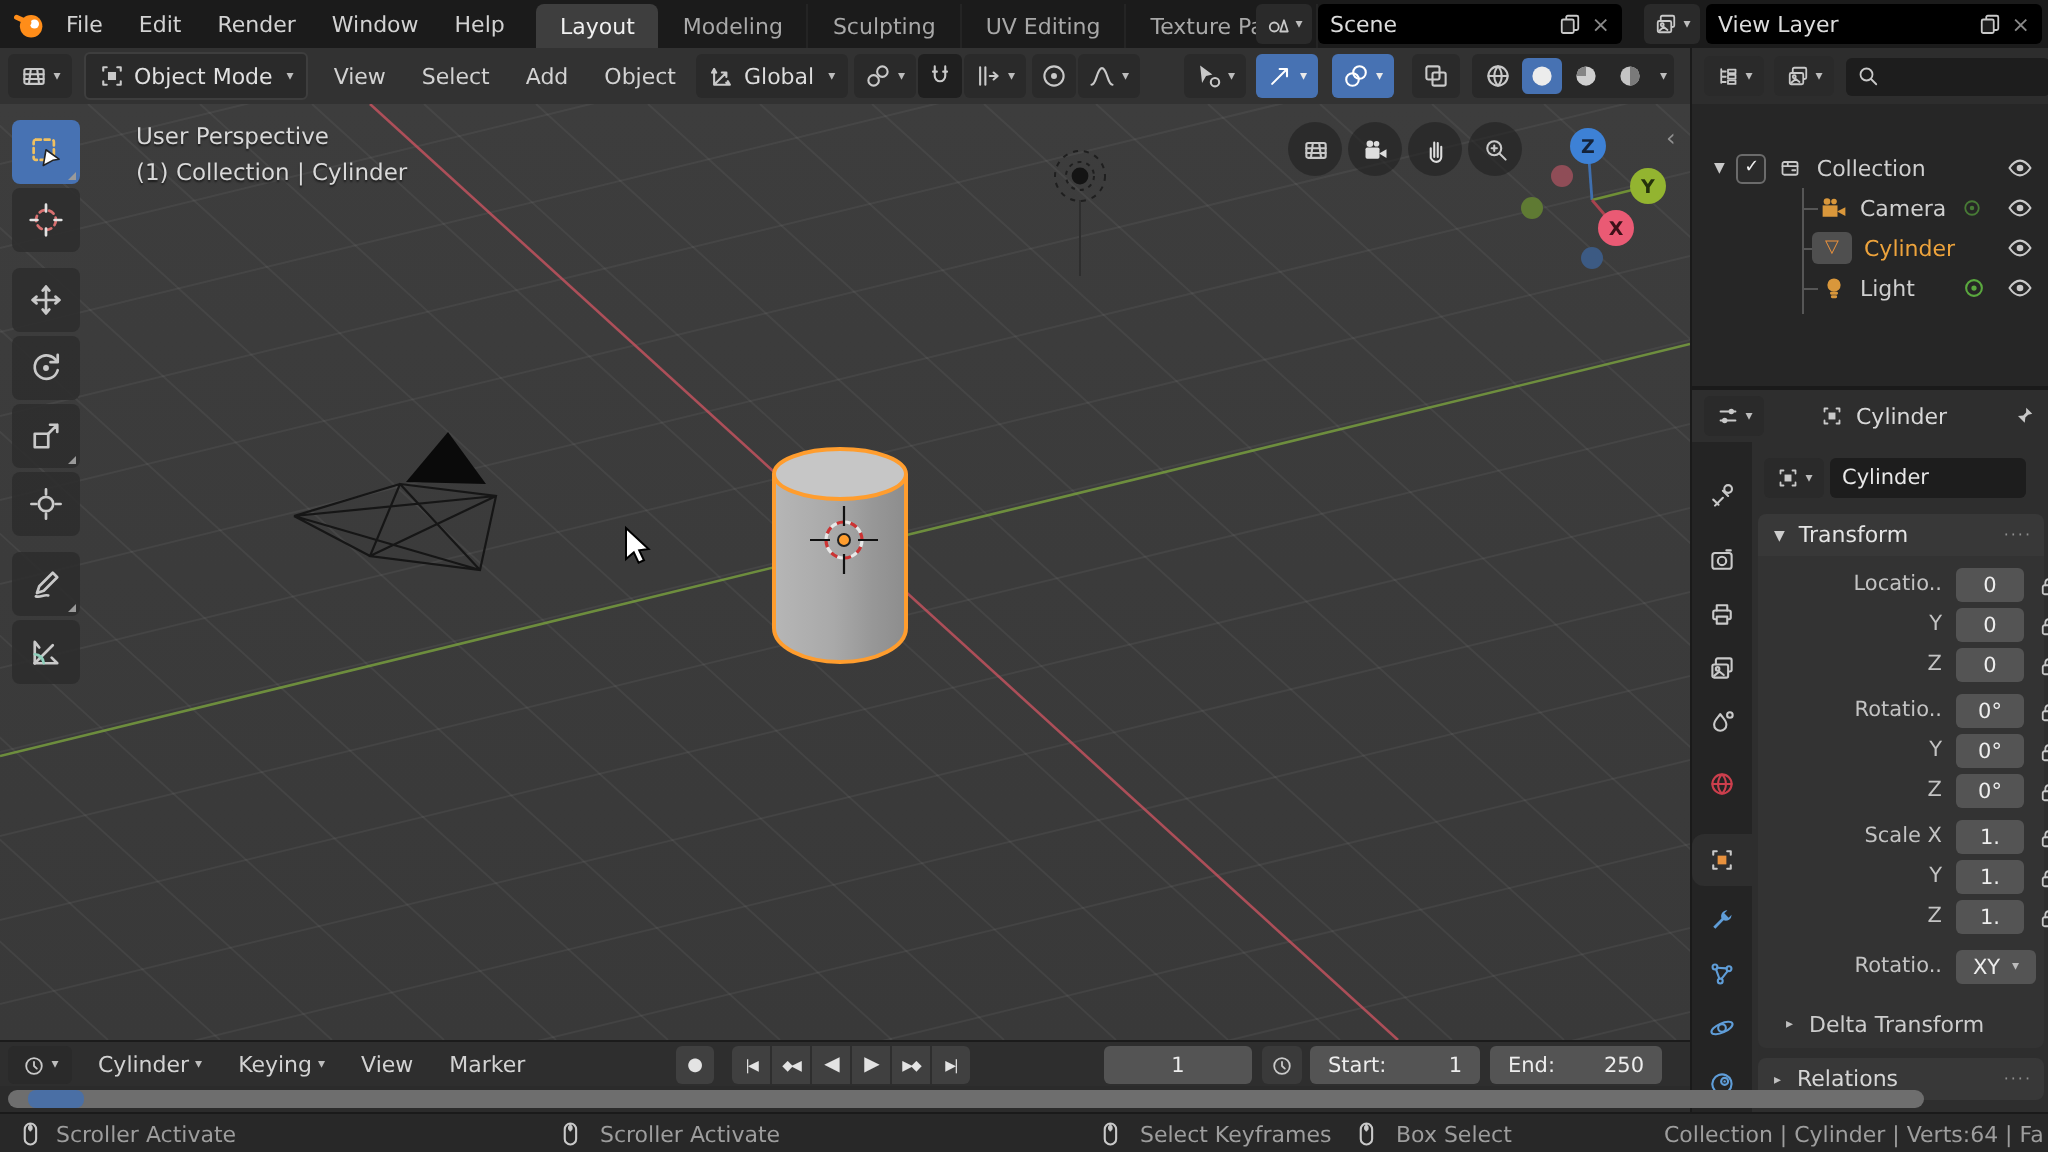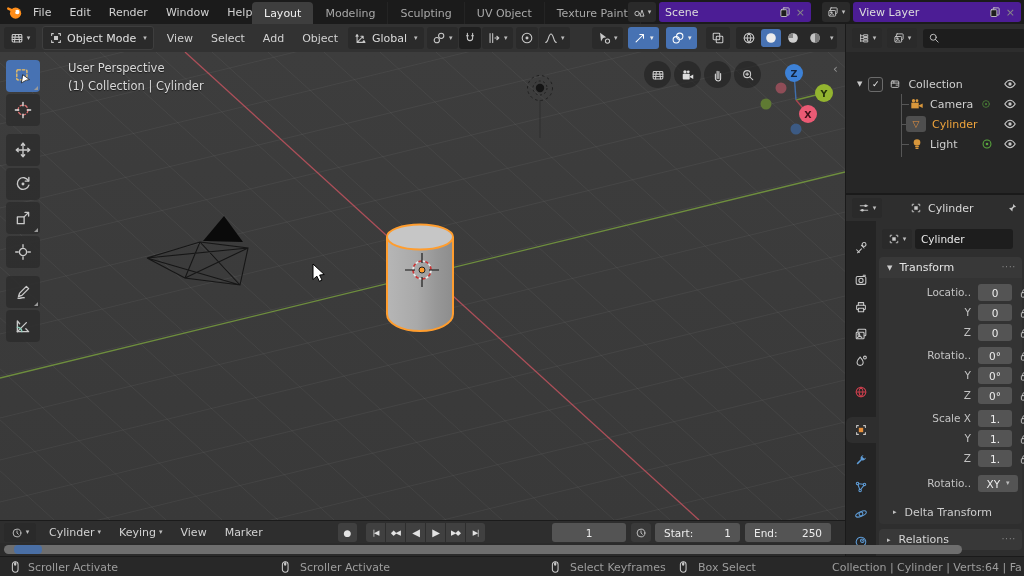--- a/index.html
+++ b/index.html
@@ -12,21 +12,21 @@
   .ic12{width:12px;height:12px;}
   .chv{font-size:7px;color:#bdbdbd;line-height:1;margin-left:3px;}
   .btn{background:#2a2a2a;border-radius:3px;display:flex;align-items:center;justify-content:center;}
   .btn.blue{background:#4772b3;}
   .menu-item{padding:16px 9px;color:#d2d2d2;height:100%;display:flex;align-items:center;cursor:default;}
   .fld{background:#545454;border-radius:3px;color:#ededed;display:flex;align-items:center;justify-content:center;font-size:10.5px;}
   
   .topbar{left:0;top:0;width:1024px;height:24px;background:#1b1b1b;border-bottom:1px solid #141414;}
   .wtab{height:22px;display:flex;align-items:center;padding:0 12px;color:#a8a8a8;border-right:1px solid #242424;}
   .wtab.active{background:#3e3e3e;color:#f0f0f0;border-radius:4px 4px 0 0;border-right:none;}
-  .dropfield{background:#4c1d95;border-radius:3px;height:20px;display:flex;align-items:center;color:#dcdcdc;padding:0 6px;gap:5px;}
+  .dropfield{background:#000000;border-radius:3px;height:20px;display:flex;align-items:center;color:#dcdcdc;padding:0 6px;gap:5px;}
   
   .hdr2{left:0;top:24px;width:845px;height:28px;background:#323232;border-bottom:1px solid #262626;}
   .outl-hdr{left:845px;top:24px;width:179px;height:28px;background:#2d2d2d;border-bottom:1px solid #222;border-left:1px solid #1a1a1a;}
   
   .vp{left:0;top:52px;width:845px;height:468px;background:linear-gradient(#3d3d3d,#393939);overflow:hidden;}
   .vp-overlay{color:#d9d9d9;font-size:11.5px;text-shadow:0 1px 1px rgba(0,0,0,.55);}
   .vpbtn{width:27px;height:27px;border-radius:50%;background:rgba(30,30,30,.55);display:flex;align-items:center;justify-content:center;}
   .toolbtn{width:34px;height:32px;background:#2d2d2dE6;display:flex;align-items:center;justify-content:center;border-radius:4px;margin-bottom:2px;position:relative;}
   .toolbtn.active{background:#4772b3;}
   .toolbtn .corner{position:absolute;right:2px;bottom:2px;width:0;height:0;border-left:4px solid transparent;border-bottom:4px solid #9a9a9a;}
@@ -284,25 +284,25 @@
     <span class="p" style="left:6px;top:3px;"><svg class="ic" style="width:18px;height:18px">
           <use href="#s-logo"></use>
         </svg></span>
     <div class="p fx" style="left:24px;top:0;height:24px;">
       <span class="menu-item">File</span>
       <span class="menu-item">Edit</span>
       <span class="menu-item">Render</span>
       <span class="menu-item">Window</span>
       <span class="menu-item">Help</span>
     </div>
-    <div class="p fx" style="left:252px;top:2px;height:22px;justify-content:flex-end;">
+    <div class="p fx" style="left:268px;top:2px;height:22px;justify-content:flex-end;">
       <span class="wtab active">Layout</span>
       <span class="wtab">Modeling</span>
       <span class="wtab">Sculpting</span>
-      <span class="wtab">UV Object</span>
+      <span class="wtab">UV Editing</span>
       <span class="wtab">Texture Paint</span>
     </div>
     <div class="p fx" style="left:628px;top:2px;gap:3px;">
       <span class="btn" style="width:28px;height:20px;">
           <svg class="ic ic12">
             <use href="#s-scene"></use>
           </svg>
           <span class="chv">▾</span>
         </span>
       <span class="dropfield" style="width:140px;">

